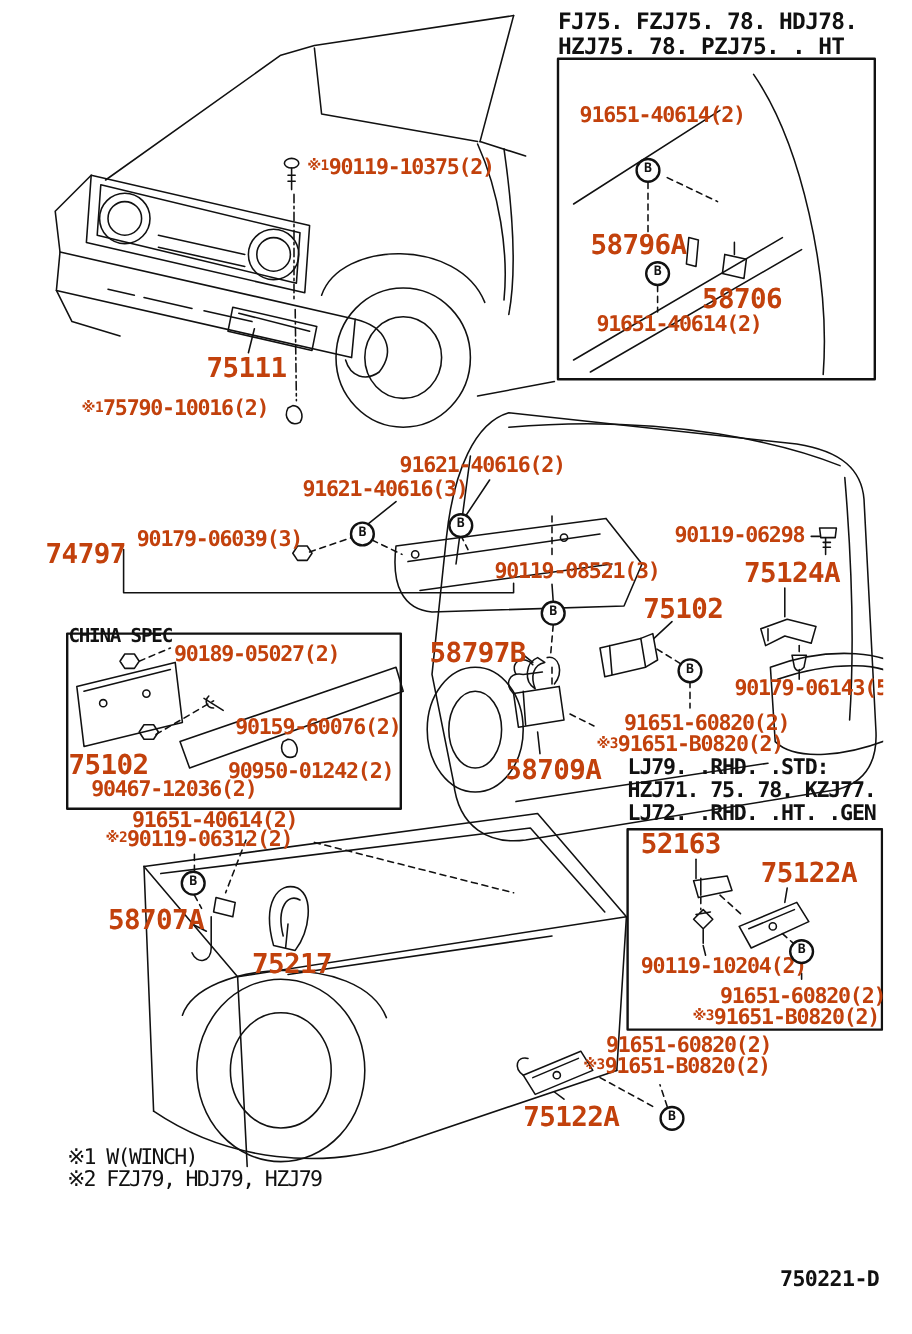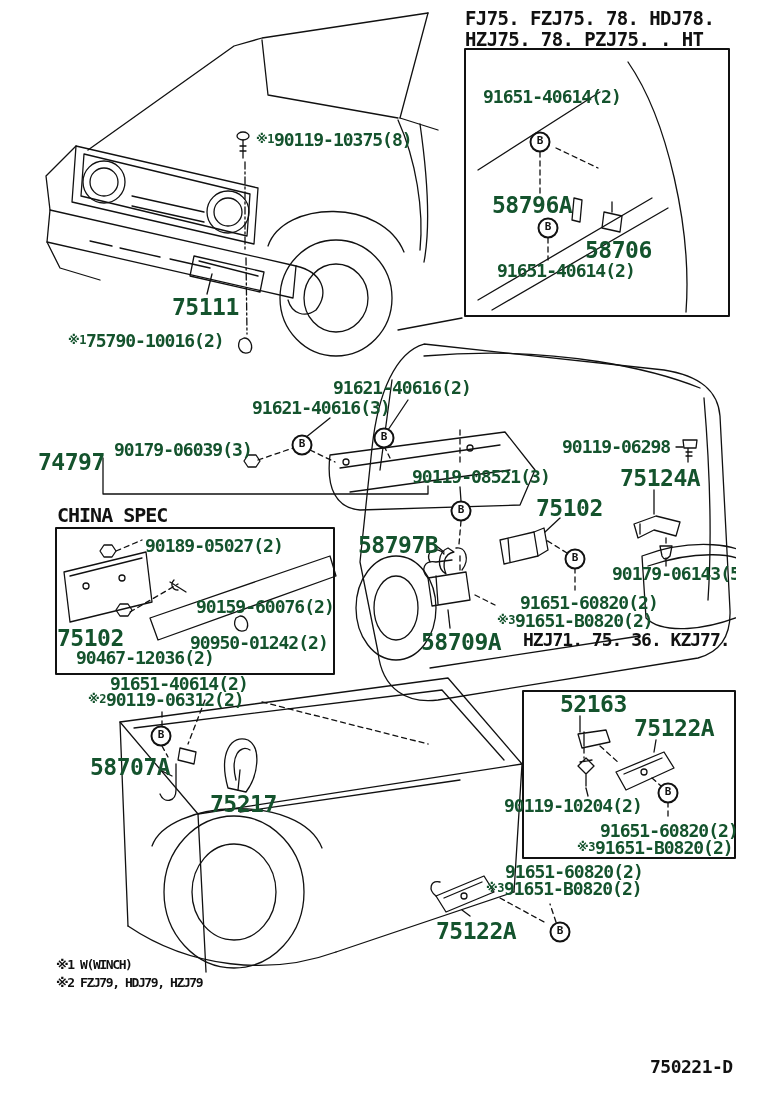--- a/index.html
+++ b/index.html
@@ -1,32 +1,32 @@
 <!DOCTYPE html>
 <html><head>
 <meta charset="utf-8">
 <style>
   html,body{margin:0;padding:0;background:#fff;}
   #page{position:relative;width:736px;height:1112px;background:#fff;overflow:hidden;
         font-family:"DejaVu Sans Mono","DejaVu Sans",monospace;color:#111;}
   #art{position:absolute;left:0;top:0;z-index:1;}
   .layer{position:absolute;left:0;top:0;width:100%;height:100%;z-index:2;}
-  .label{position:absolute;font-weight:bold;white-space:nowrap;color:#14532d;line-height:1.05;}
+  .label{position:absolute;font-weight:bold;white-space:nowrap;color:#c2410c;line-height:1.05;}
   .label.md{font-size:18px;letter-spacing:-1px;}
   .label.lg{font-size:23px;letter-spacing:-0.5px;}
   .prefix{font-size:12px;vertical-align:3px;letter-spacing:-0.5px;font-weight:bold;}
   .bmark{position:absolute;width:17px;height:17px;border:2px solid #111;border-radius:50%;
          background:#fff;font-size:11px;font-weight:bold;line-height:14px;text-align:center;
          transform:translate(-50%,-50%);z-index:3;}
   #header-note{position:absolute;left:465px;top:8px;font-size:19px;font-weight:bold;
          letter-spacing:-0.6px;line-height:21px;white-space:nowrap;}
-  #china-spec-label{position:absolute;left:57px;top:503px;font-size:20px;font-weight:bold;letter-spacing:-1px;}
+  #china-spec-label{position:absolute;left:57px;top:520px;font-size:16px;font-weight:bold;letter-spacing:-1px;}
   #applicability-note{position:absolute;left:523px;top:630px;font-size:18px;font-weight:bold;
          letter-spacing:-1px;line-height:19px;white-space:nowrap;}
-  #legend{position:absolute;left:56px;top:956px;font-size:13px;font-weight:bold;
+  #legend{position:absolute;left:56px;top:956px;font-size:18px;font-weight:normal;
          letter-spacing:-1.4px;line-height:18px;white-space:nowrap;}
   #doc-code{position:absolute;left:650px;top:1056px;font-size:18px;font-weight:bold;letter-spacing:-0.5px;}
 </style>
 </head>
 <body>
 
 <div id="page">
 
   <svg id="art" width="760" height="1112" viewBox="0 0 760 1112" fill="none" stroke="#111" stroke-width="1.3" stroke-linecap="round" stroke-linejoin="round">
 
@@ -194,29 +194,31 @@
 
   <div class="layer">
     <div id="header-note">
       <div>FJ75. FZJ75. 78. HDJ78.</div>
       <div>HZJ75. 78. PZJ75. . HT</div>
     </div>
 
     <div id="china-spec-label">CHINA SPEC</div>
 
     <div id="applicability-note">
-        <div>HZJ71. 75. 36. KZJ77.</div>
+        <div>LJ79. .RHD. .STD:</div>
+        <div>HZJ71. 75. 78. KZJ77.</div>
+        <div>LJ72. .RHD. .HT. .GEN</div>
       </div>
 
     <div id="labels-layer">
         <div class="label md" style="left: 483px; top: 88px;"><span>91651-40614(2)</span></div>
         <div class="label lg" style="left: 492px; top: 193px;"><span>58796A</span></div>
         <div class="label lg" style="left: 585px; top: 238px;"><span>58706</span></div>
         <div class="label md" style="left: 497px; top: 262px;"><span>91651-40614(2)</span></div>
-        <div class="label md" style="left: 256px; top: 131px;"><span class="prefix">※1</span><span>90119-10375(8)</span></div>
+        <div class="label md" style="left: 256px; top: 131px;"><span class="prefix">※1</span><span>90119-10375(2)</span></div>
         <div class="label lg" style="left: 172px; top: 295px;"><span>75111</span></div>
         <div class="label md" style="left: 68px; top: 332px;"><span class="prefix">※1</span><span>75790-10016(2)</span></div>
         <div class="label md" style="left: 333px; top: 379px;"><span>91621-40616(2)</span></div>
         <div class="label md" style="left: 252px; top: 399px;"><span>91621-40616(3)</span></div>
         <div class="label md" style="left: 114px; top: 441px;"><span>90179-06039(3)</span></div>
         <div class="label lg" style="left: 38px; top: 450px;"><span>74797</span></div>
         <div class="label md" style="left: 412px; top: 468px;"><span>90119-08521(3)</span></div>
         <div class="label md" style="left: 562px; top: 438px;"><span>90119-06298</span></div>
         <div class="label lg" style="left: 620px; top: 466px;"><span>75124A</span></div>
         <div class="label lg" style="left: 536px; top: 496px;"><span>75102</span></div>
@@ -227,23 +229,23 @@
         <div class="label lg" style="left: 57px; top: 626px;"><span>75102</span></div>
         <div class="label md" style="left: 190px; top: 634px;"><span>90950-01242(2)</span></div>
         <div class="label md" style="left: 76px; top: 649px;"><span>90467-12036(2)</span></div>
         <div class="label md" style="left: 520px; top: 594px;"><span>91651-60820(2)</span></div>
         <div class="label md" style="left: 497px; top: 612px;"><span class="prefix">※3</span><span>91651-B0820(2)</span></div>
         <div class="label lg" style="left: 421px; top: 630px;"><span>58709A</span></div>
         <div class="label md" style="left: 110px; top: 675px;"><span>91651-40614(2)</span></div>
         <div class="label md" style="left: 88px; top: 691px;"><span class="prefix">※2</span><span>90119-06312(2)</span></div>
         <div class="label lg" style="left: 90px; top: 755px;"><span>58707A</span></div>
         <div class="label lg" style="left: 210px; top: 792px;"><span>75217</span></div>
-        <div class="label lg" style="left: 560px; top: 692px;"><span>52163</span></div>
+        <div class="label lg" style="left: 534px; top: 692px;"><span>52163</span></div>
         <div class="label lg" style="left: 634px; top: 716px;"><span>75122A</span></div>
-        <div class="label md" style="left: 504px; top: 797px;"><span>90119-10204(2)</span></div>
+        <div class="label md" style="left: 534px; top: 797px;"><span>90119-10204(2)</span></div>
         <div class="label md" style="left: 600px; top: 822px;"><span>91651-60820(2)</span></div>
         <div class="label md" style="left: 577px; top: 839px;"><span class="prefix">※3</span><span>91651-B0820(2)</span></div>
         <div class="label md" style="left: 505px; top: 863px;"><span>91651-60820(2)</span></div>
         <div class="label md" style="left: 486px; top: 880px;"><span class="prefix">※3</span><span>91651-B0820(2)</span></div>
         <div class="label lg" style="left: 436px; top: 919px;"><span>75122A</span></div>
       </div>
 
     <div id="markers-layer">
         <div class="bmark" style="left: 540px; top: 142px;">B</div>
         <div class="bmark" style="left: 548px; top: 228px;">B</div>

